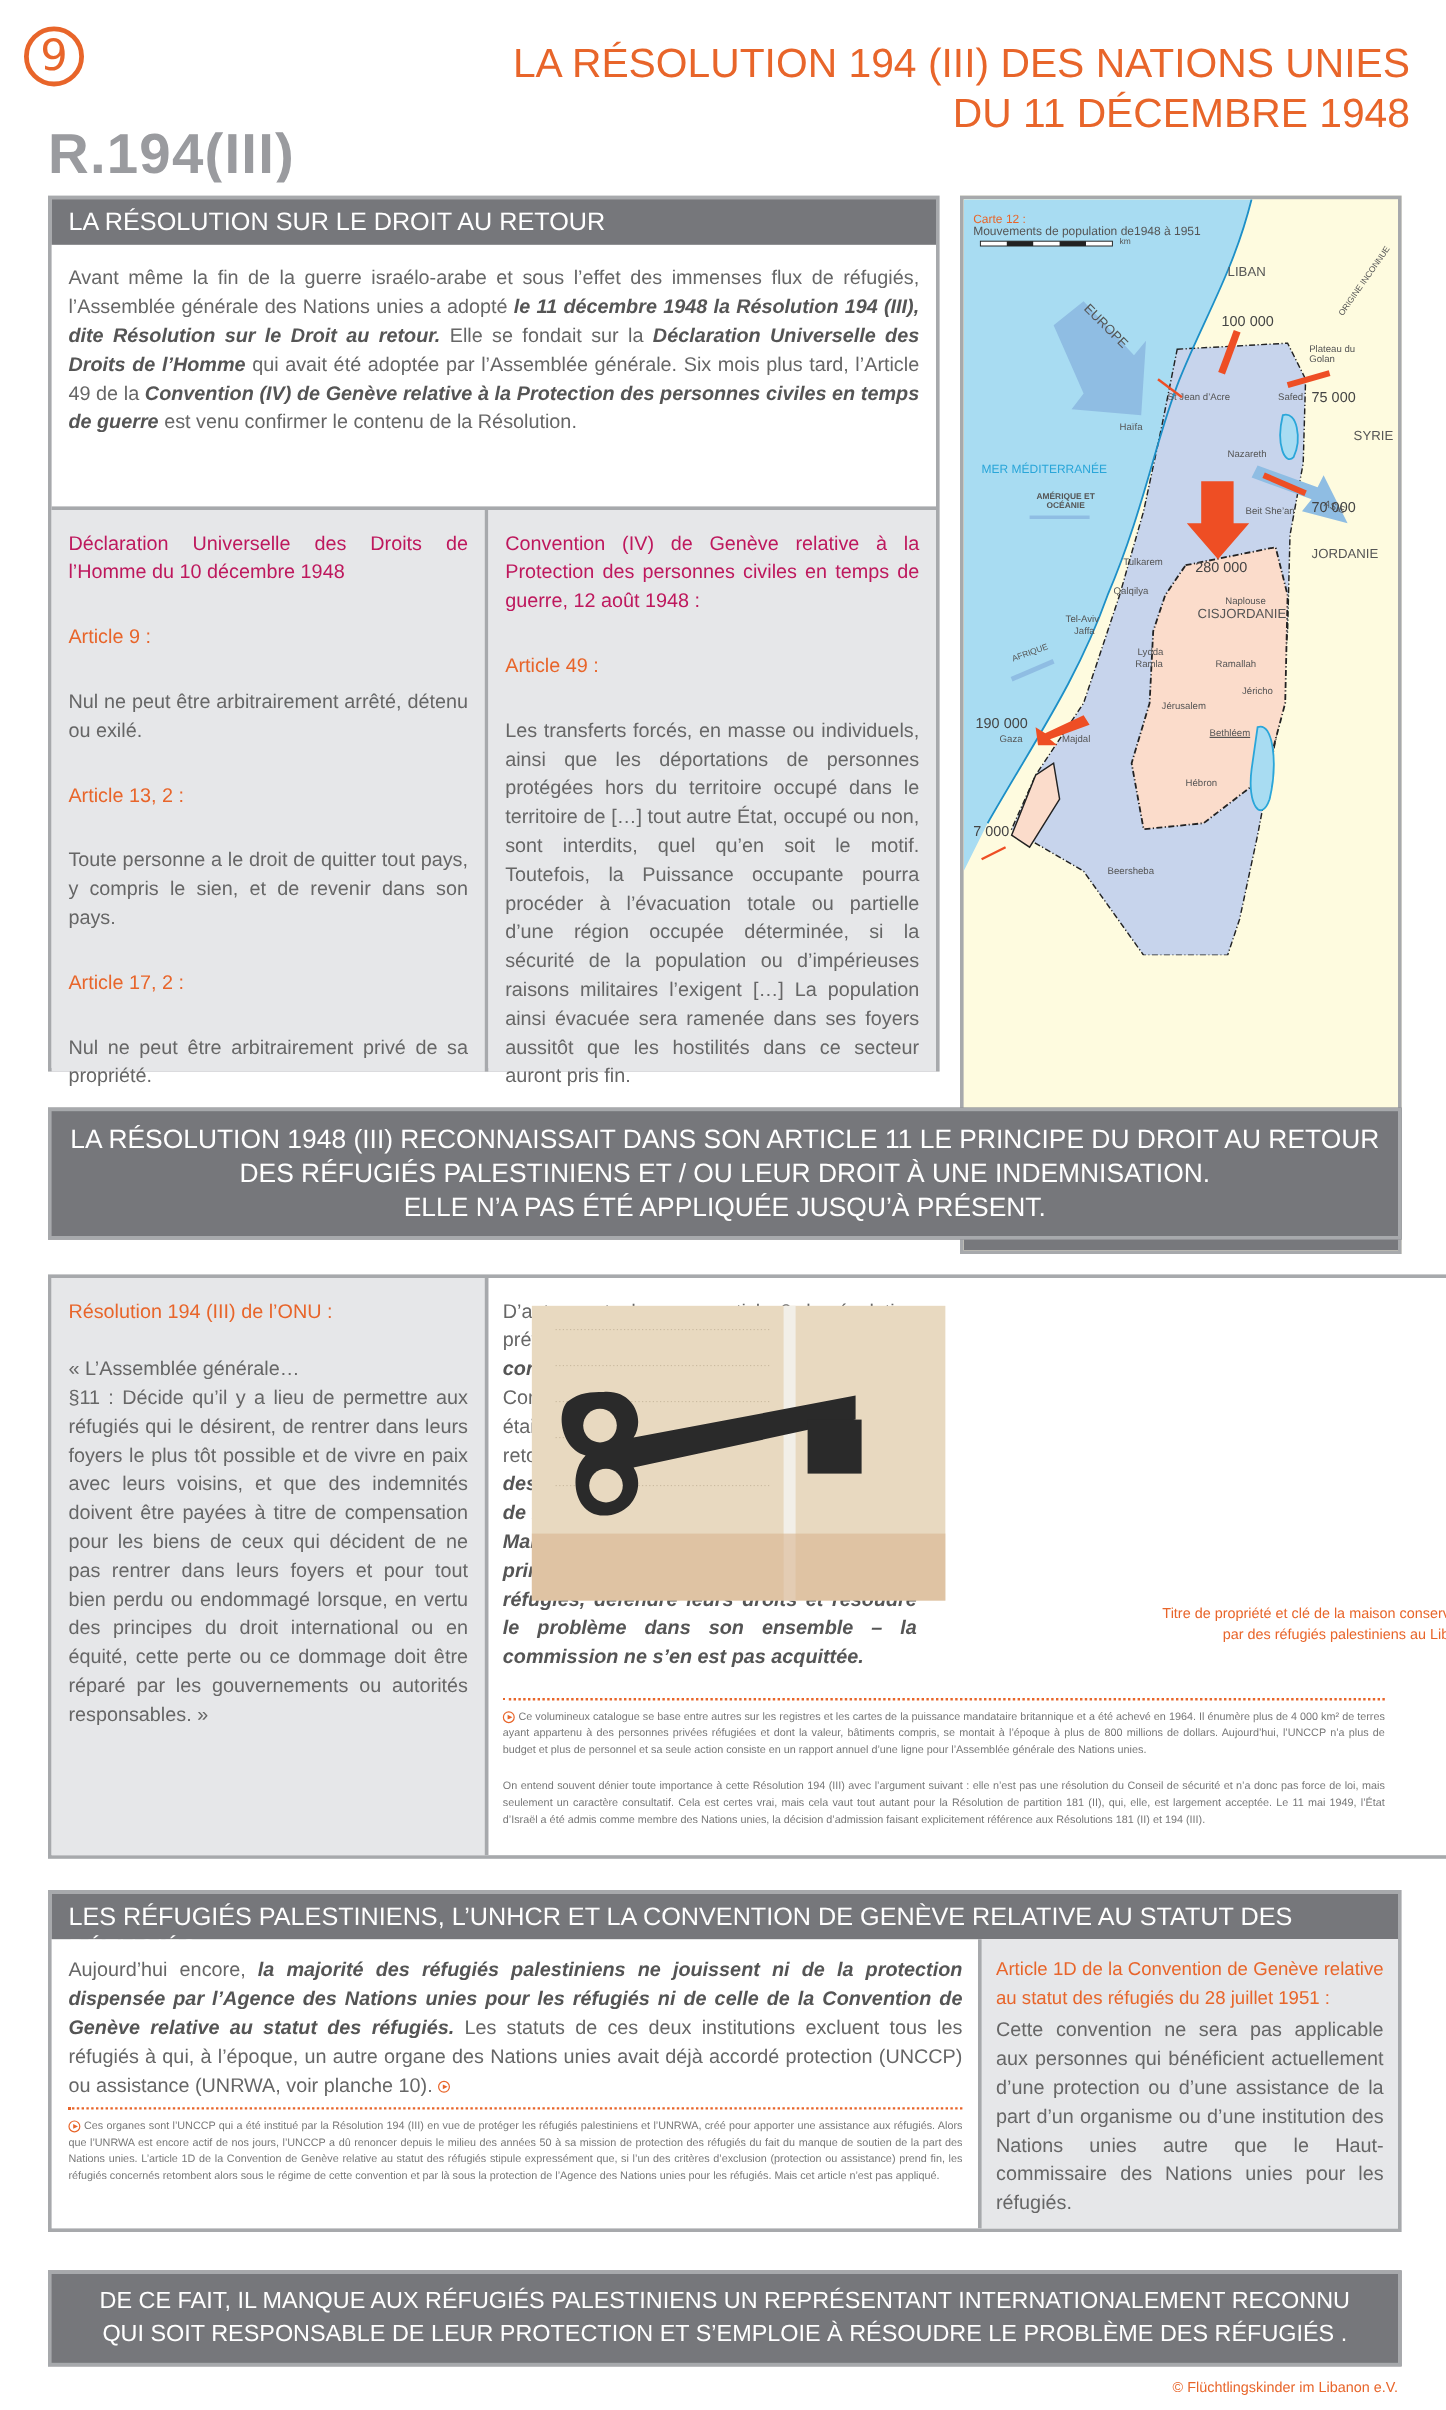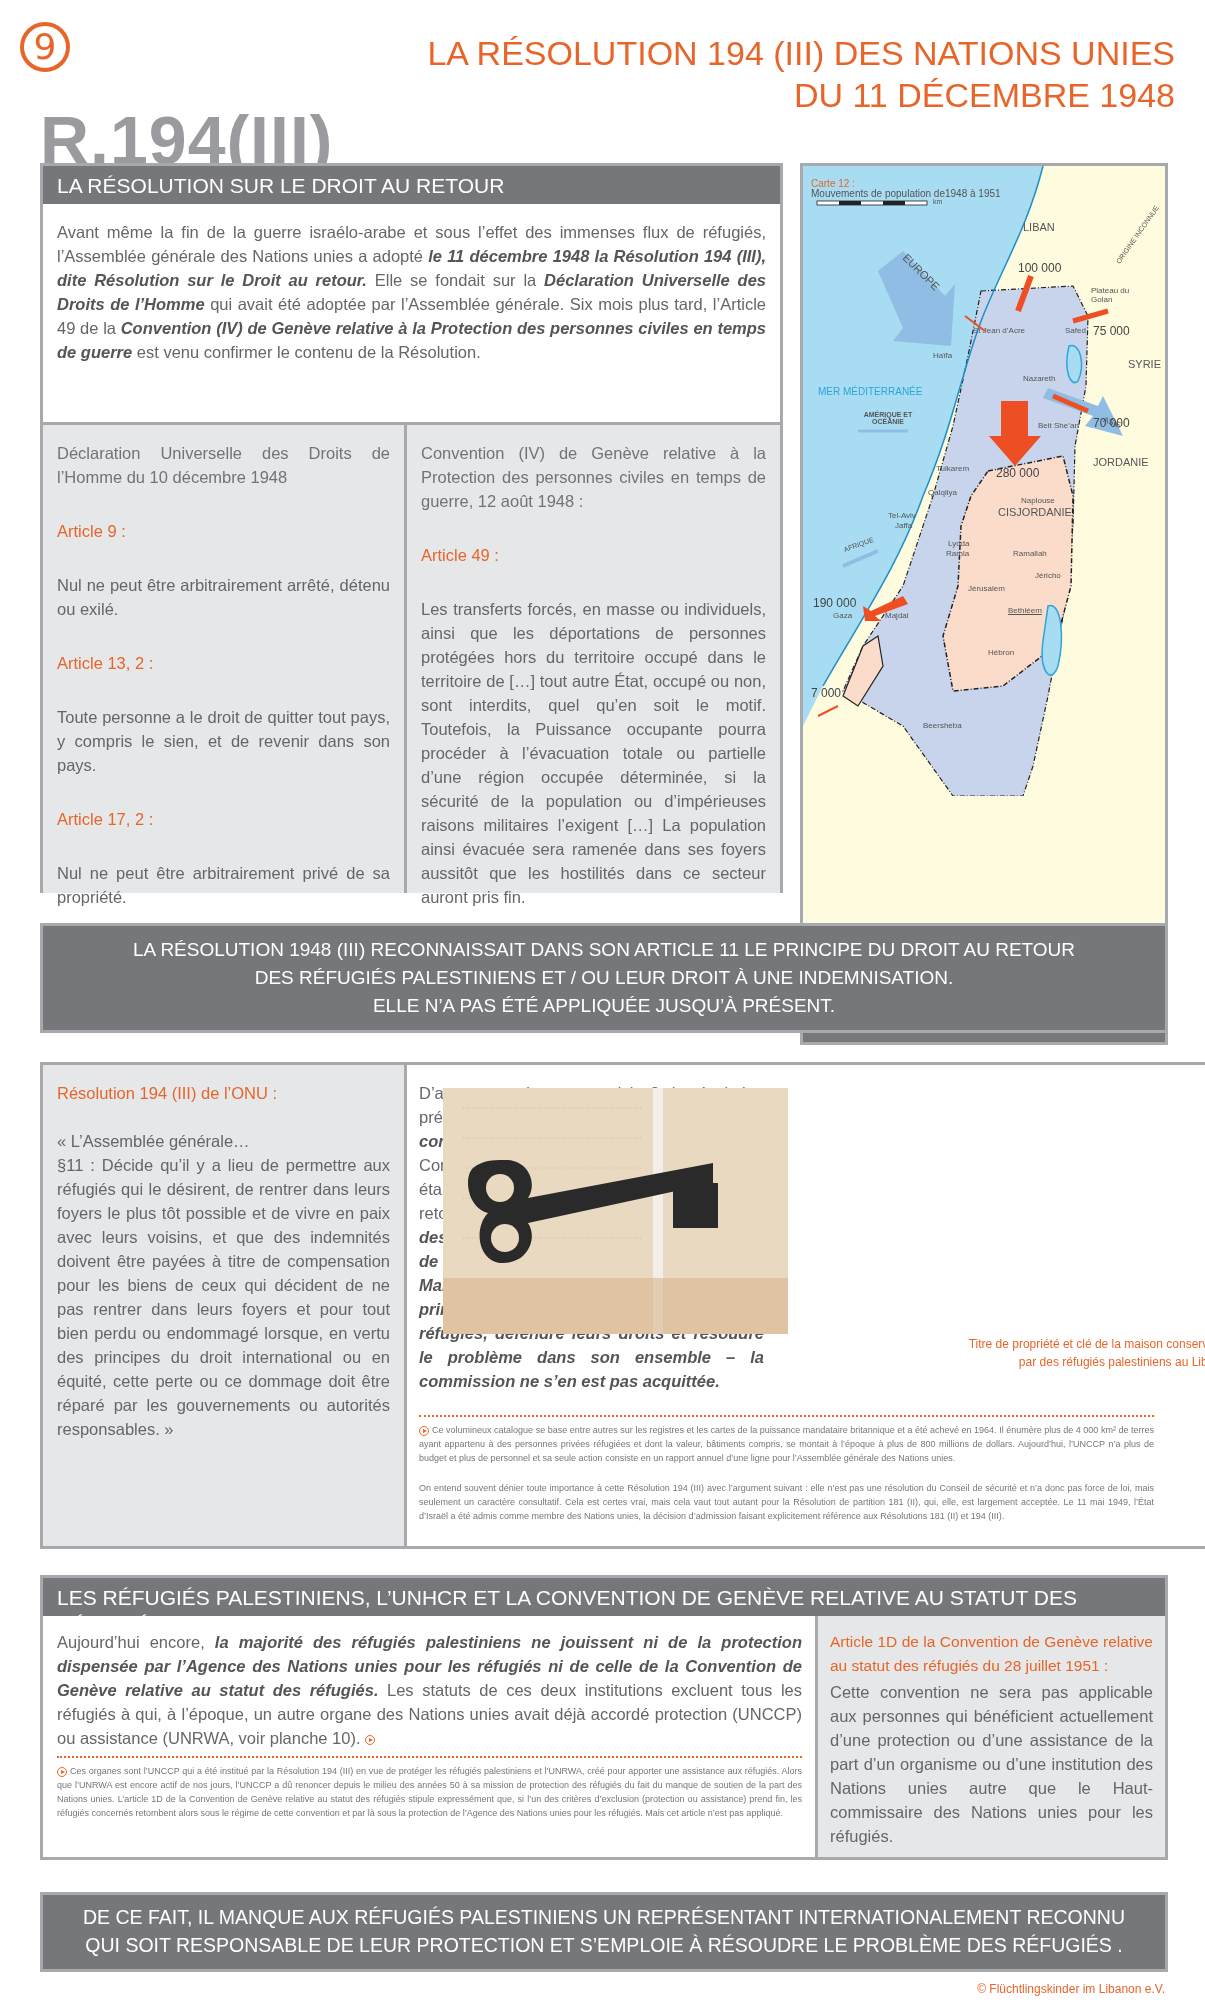--- a/index.html
+++ b/index.html
@@ -1,44 +1,44 @@
 <!DOCTYPE html>
 <html><head>
 <meta charset="utf-8">
 <style>
   * { box-sizing: border-box; margin: 0; padding: 0; }
   body { width: 1205px; height: 2008px; background: #ffffff; font-family: "Liberation Sans", sans-serif; color: #555; position: relative; overflow: hidden; }
   .abs { position: absolute; }
 
   .page-num { left: 20px; top: 22px; width: 50px; height: 50px; border: 4px solid #e8652a; border-radius: 50%; color: #e8652a; font-size: 36px; line-height: 42px; text-align: center; font-family: "DejaVu Sans", sans-serif; }
   .title { right: 30px; top: 32px; text-align: right; color: #e8652a; font-size: 34px; line-height: 42px; font-weight: normal; letter-spacing: 0px; }
-  .big-code { left: 40px; top: 112px; font-size: 68px; font-weight: bold; color: #9a9b9f; line-height: 56px; height: 52px; overflow: hidden; letter-spacing: 1px; }
+  .big-code { left: 40px; top: 100px; font-size: 47px; font-weight: bold; color: #9a9b9f; line-height: 56px; height: 52px; overflow: hidden; letter-spacing: 1px; }
 
   .sec1 { left: 40px; top: 163px; width: 743px; height: 730px; border: 3px solid #a7a9ac; background: #fff; }
   .sec-head { background: #76777b; color: #fff; font-size: 21px; padding: 6px 14px; height: 38px; line-height: 27px; }
   .intro { padding: 16px 14px 14px; font-size: 16.5px; line-height: 24px; color: #666; text-align: justify; height: 218px; }
   .intro b { color: #555; font-style: italic; }
   .two-col { display: flex; height: 471px; border-top: 3px solid #a7a9ac; }
   .col { background: #e6e7e9; padding: 16px 14px; font-size: 16.5px; line-height: 24px; color: #666; }
   .col.left { width: 364px; border-right: 3px solid #a7a9ac; }
   .col.right { flex: 1; }
-  .col h4 { color: #737373; font-weight: normal; font-size: 16.5px; line-height: 24px; text-align: justify; }
+  .col h4 { color: #be185d; font-weight: normal; font-size: 16.5px; line-height: 24px; text-align: justify; }
   .col .art { color: #e8652a; margin-top: 30px; margin-bottom: 30px; }
   .col p { text-align: justify; }
 
   .map { left: 800px; top: 163px; width: 368px; height: 882px; border: 3px solid #a7a9ac; background: #fefbdf; overflow: hidden; }
   .map svg { position: absolute; left: 0; top: 0; }
   .map .lbl { position: absolute; font-size: 10px; color: #555; white-space: nowrap; }
   .map .num { position: absolute; font-size: 12px; color: #444; white-space: nowrap; }
   .map-legend { position: absolute; left: 0; bottom: 0; width: 100%; height: 97px; background: #77787c; color: #e8e8e8; font-size: 7px; padding: 10px 6px; line-height: 10px; }
   .legend-row { display: flex; margin-bottom: 6px; }
   .legend-item { width: 50%; display: flex; align-items: center; gap: 4px; }
   .swatch { width: 10px; height: 9px; display: inline-block; }
 
-  .banner { background: #76777b; color: #fff; text-align: center; font-size: 19px; line-height: 28px; border: 3px solid #a7a9ac; }
+  .banner { background: #76777b; color: #fff; text-align: center; font-size: 22px; line-height: 28px; border: 3px solid #a7a9ac; }
   .banner1 { left: 40px; top: 923px; width: 1128px; height: 110px; padding-top: 10px; }
 
   .sec3 { left: 40px; top: 1062px; width: 1198px; height: 487px; border: 3px solid #a7a9ac; background: #fff; }
   .sec3 .leftcol { position: absolute; left: 0; top: 0; width: 364px; height: 100%; background: #e6e7e9; border-right: 3px solid #a7a9ac; padding: 16px 14px; font-size: 16.5px; line-height: 24px; color: #666; }
   .sec3 .leftcol h4 { color: #e8652a; font-weight: normal; font-size: 16.5px; margin-bottom: 24px; }
   .sec3 .leftcol p { text-align: justify; }
   .sec3 .midcol { position: absolute; left: 376px; top: 16px; width: 345px; font-size: 16.5px; line-height: 24px; color: #666; text-align: justify; }
   .sec3 .midcol b { font-style: italic; color: #555; }
   .sec3 .midcol i.bi { font-style: italic; font-weight: bold; color: #555; }
   .photo { position: absolute; left: 400px; top: 23px; width: 345px; height: 246px; }

